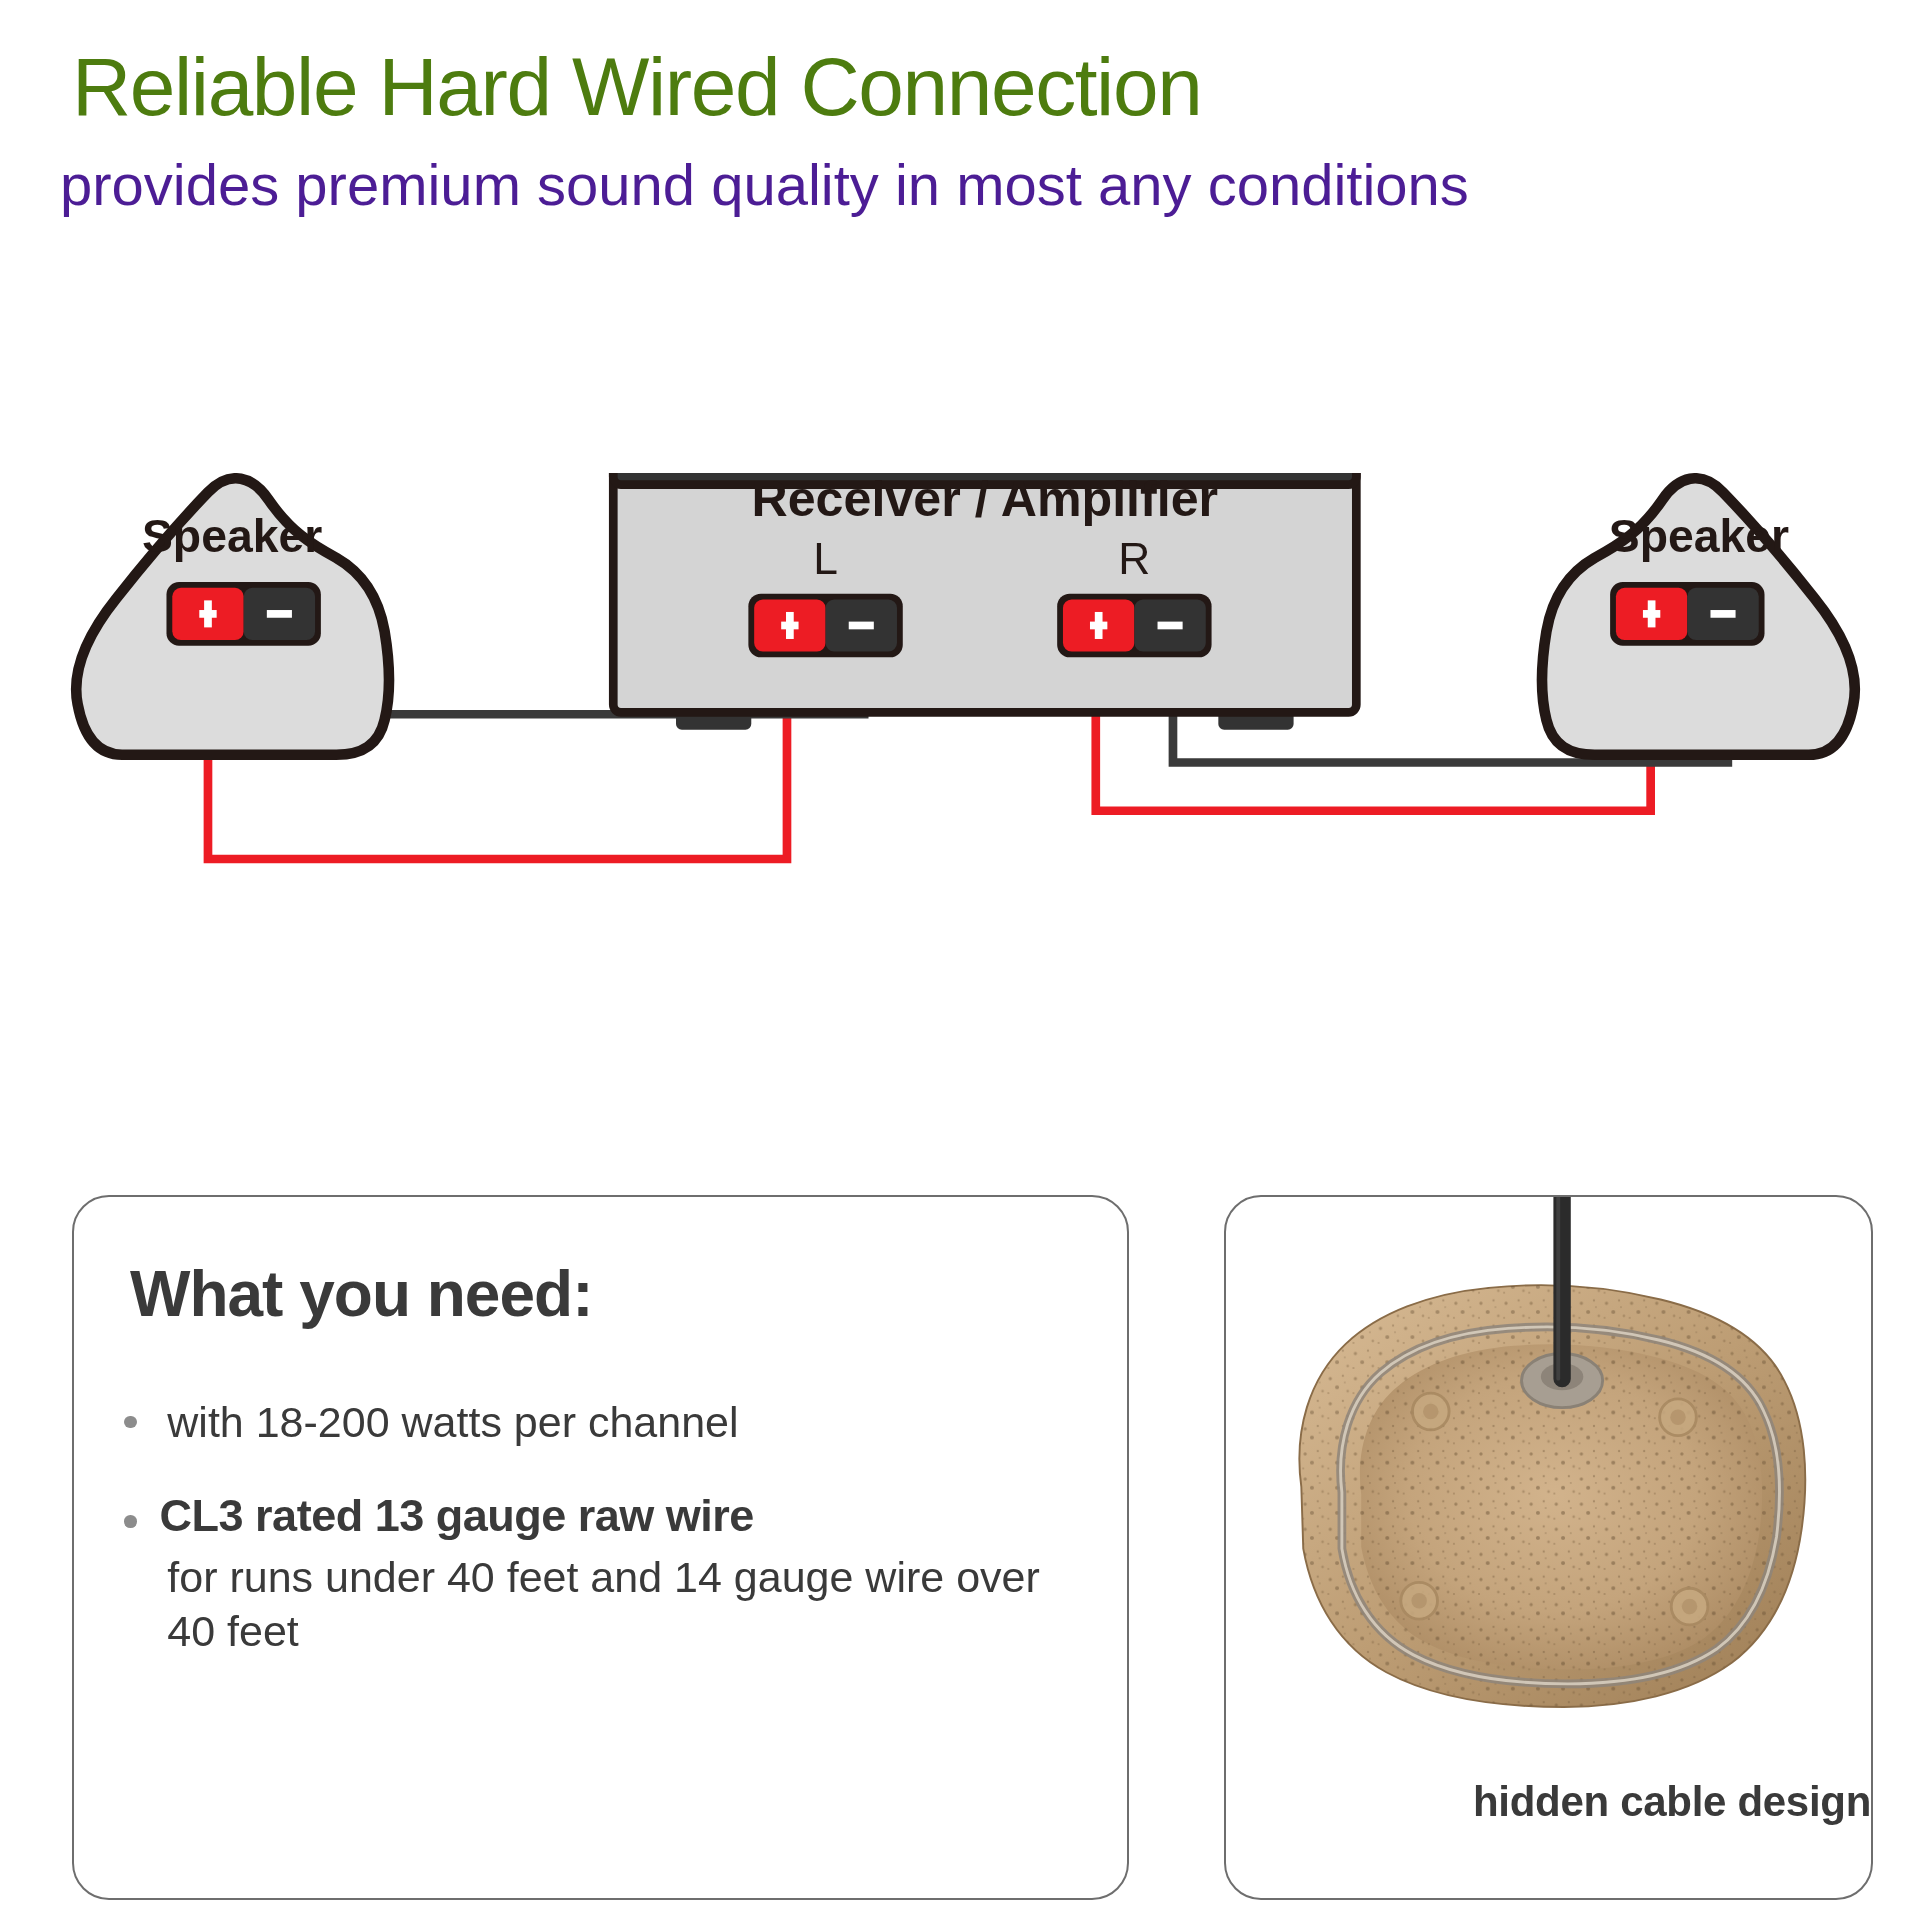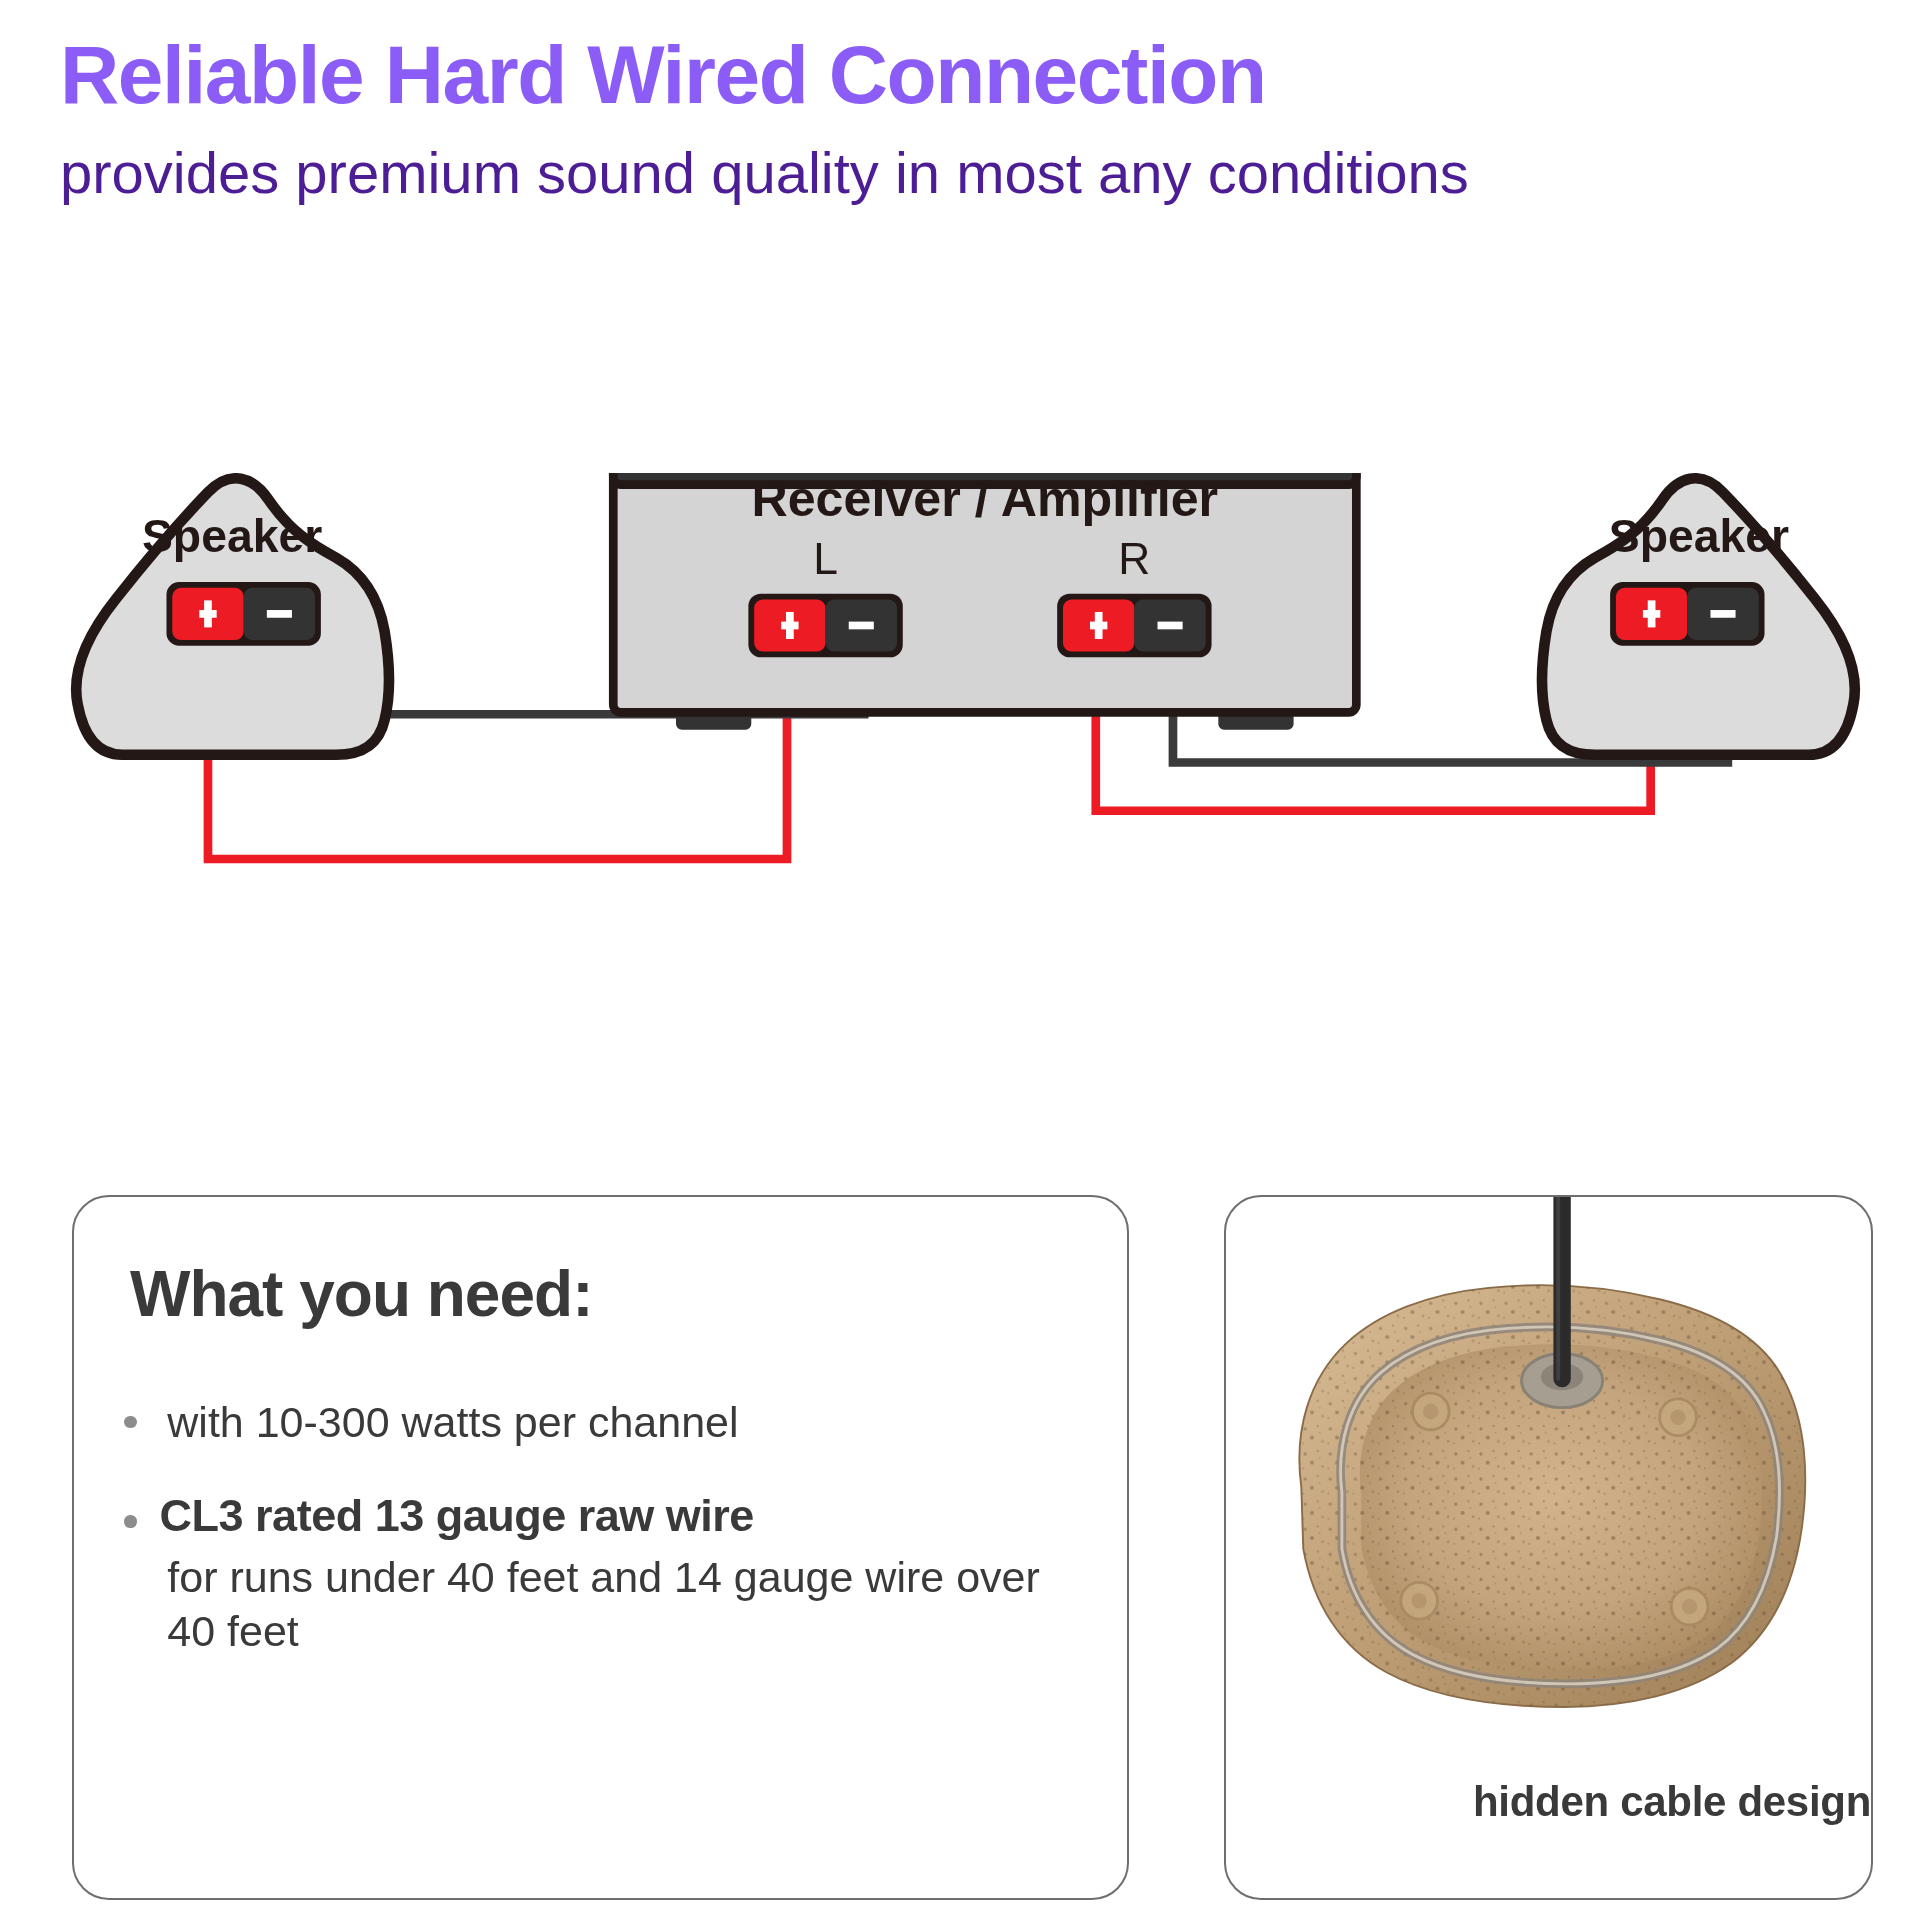--- a/index.html
+++ b/index.html
@@ -10,25 +10,25 @@
     color:#333333;
     overflow:hidden;
     position:relative;
   }
   .page{position:relative;width:1931px;height:1931px;}
 
   
   .header{position:absolute;left:60px;top:29px;width:1815px;}
   .title{
     font-size:82px;
-    font-weight:bold;
+    font-weight:normal;
     letter-spacing:-1.4px;
-    color:#8b5cf6;
+    color:#4d7c0f;
     line-height:1.12;
-    margin:0;
+    margin:12px;
     white-space:nowrap;
   }
   .subtitle{
     font-size:58px;
     font-weight:400;
     color:#4c1d95;
     line-height:1.33;
     margin:13.5px 0 0 0;
     max-width:1564px;
   }
@@ -189,21 +189,21 @@
 
   <div class="cards">
 
     <div class="card card-need">
       <h2 class="need-title">What you need:</h2>
       <div class="bullets">
 
         <div class="bullet">
           <span class="dot"></span>
           <div class="btext">
-            <p class="bsub">with 10-300 watts per channel</p>
+            <p class="bsub">with 18-200 watts per channel</p>
           </div>
         </div>
 
         <div class="bullet">
           <span class="dot"></span>
           <div class="btext">
             <p class="blead">CL3 rated 13 gauge raw wire</p>
             <p class="bsub">for runs under 40 feet and 14 gauge wire over 40 feet</p>
           </div>
         </div>

